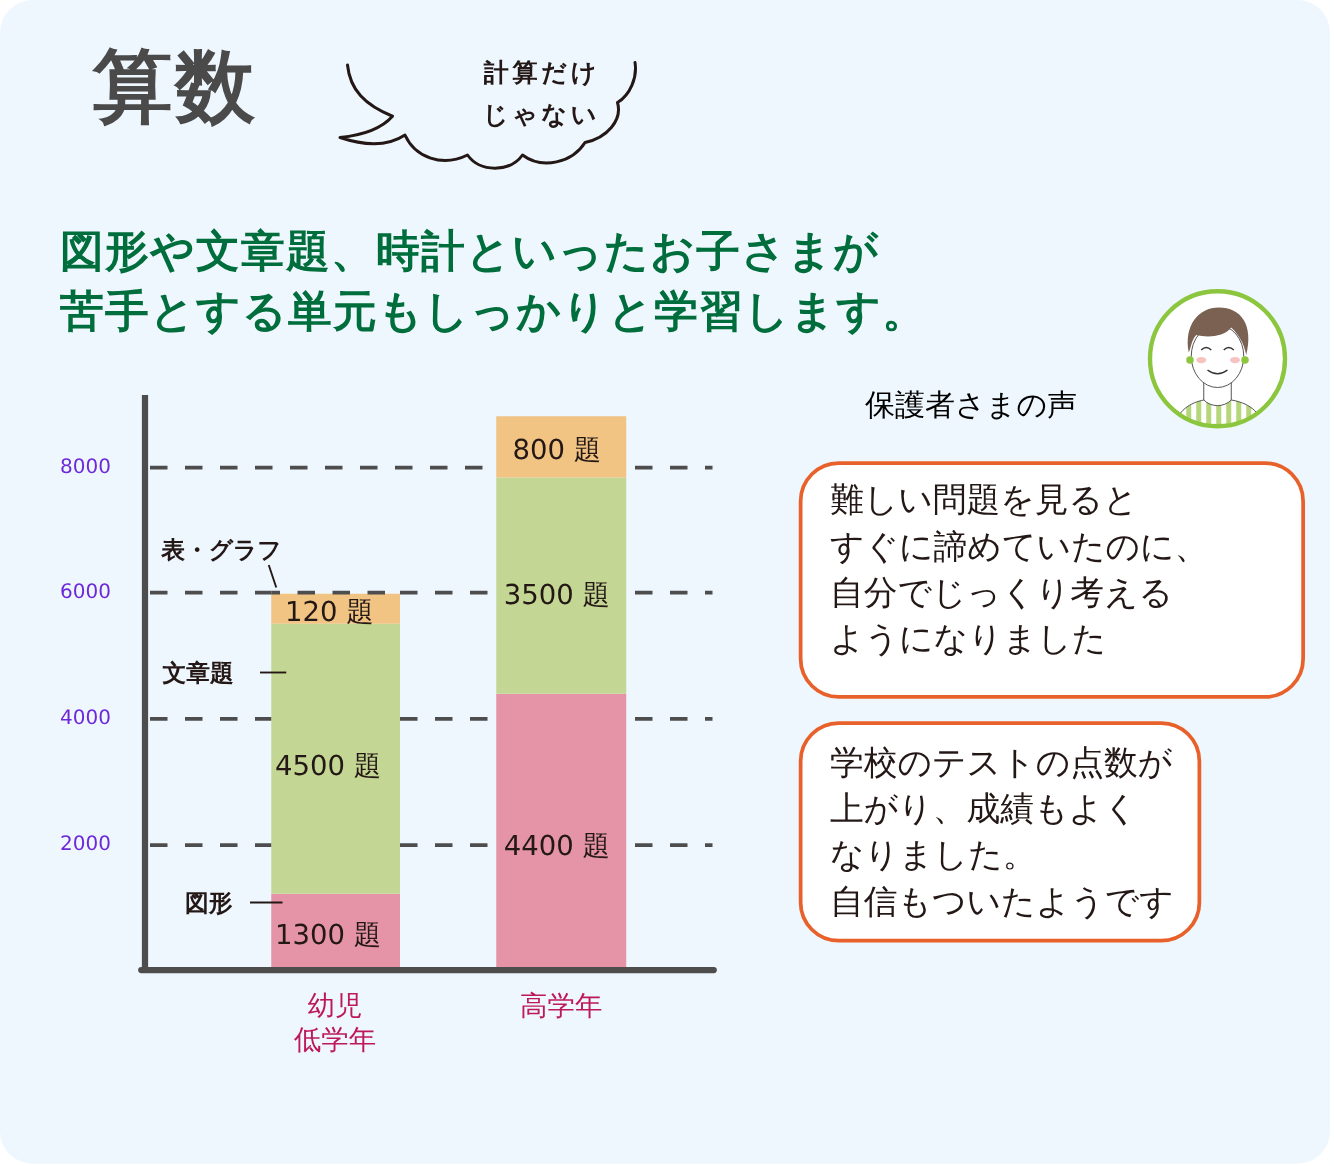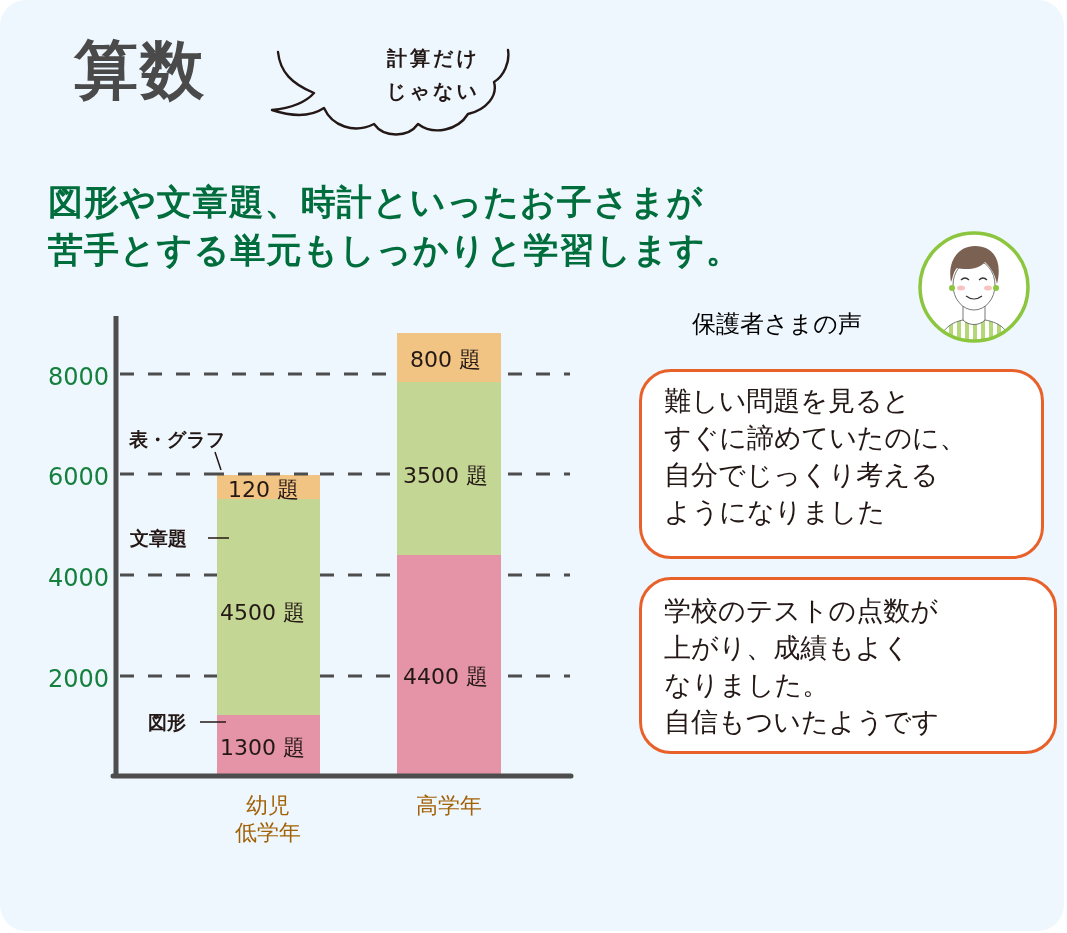--- a/index.html
+++ b/index.html
@@ -10,32 +10,32 @@
   .abs { position: absolute; }
   .subject-title { left: 74px; top: 38px; font-size: 64px; font-weight: bold;
                    color: #4a4a4a; letter-spacing: 2px; line-height: 1; }
   .cloud { left: 262px; top: 30px; width: 260px; height: 110px; }
   .cloud-text { left: 300px; top: 42px; width: 180px; text-align: right;
                 font-size: 20px; font-weight: bold; color: #231815;
                 line-height: 33px; letter-spacing: 3px; white-space: pre-line; }
   .headline { left: 48px; top: 160px; font-size: 35px; font-weight: bold;
               color: #006e3c; line-height: 48px; white-space: pre-line; letter-spacing: 1px; margin-top: 18px; }
   .chart { left: 0; top: 300px; width: 620px; height: 580px; }
-  .ytick { font-size: 24px; color: #15803d; }
-  .cat-label { font-size: 22px; color: #a16207; text-align: center;
+  .ytick { font-size: 16px; color: #6d28d9; }
+  .cat-label { font-size: 22px; color: #be185d; text-align: center;
                white-space: pre-line; line-height: 27px; }
   .seg-label { font-size: 22px; color: #231815; }
   .side-label { font-size: 19px; font-weight: bold; color: #231815; }
   .voice-label { left: 692px; top: 308px; font-size: 24px; color: #000000; }
   .avatar { left: 917px; top: 230px; width: 114px; height: 114px; }
   .bubble { background: #ffffff; border: 3px solid #e8612a; border-radius: 32px;
             font-size: 27px; color: #231815; line-height: 37px; white-space: pre-line;
             box-sizing: border-box; padding: 10px 0 0 22px; }
   .bubble-1 { left: 639px; top: 369px; width: 405px; height: 190px; }
-  .bubble-2 { left: 639px; top: 577px; width: 418px; height: 177px; padding-top: 12px; }
+  .bubble-2 { left: 639px; top: 577px; width: 322px; height: 177px; padding-top: 12px; }
 </style>
 </head>
 <body>
 
 <div class="card"></div>
 
 <div class="abs subject-title">算数</div>
 
 <svg class="abs cloud" viewBox="0 0 260 110">
   <path d="M16,22 C18,42 30,54 52,63 C44,72 30,78 10,80 C34,88 50,86 62,78 C70,96 92,104 112,94 C122,108 146,108 156,94 C172,106 196,100 206,84 C224,80 236,66 232,52 C242,46 248,32 246,20" fill="none" stroke="#231815" stroke-width="2.4" stroke-linecap="round" stroke-linejoin="round"></path>

